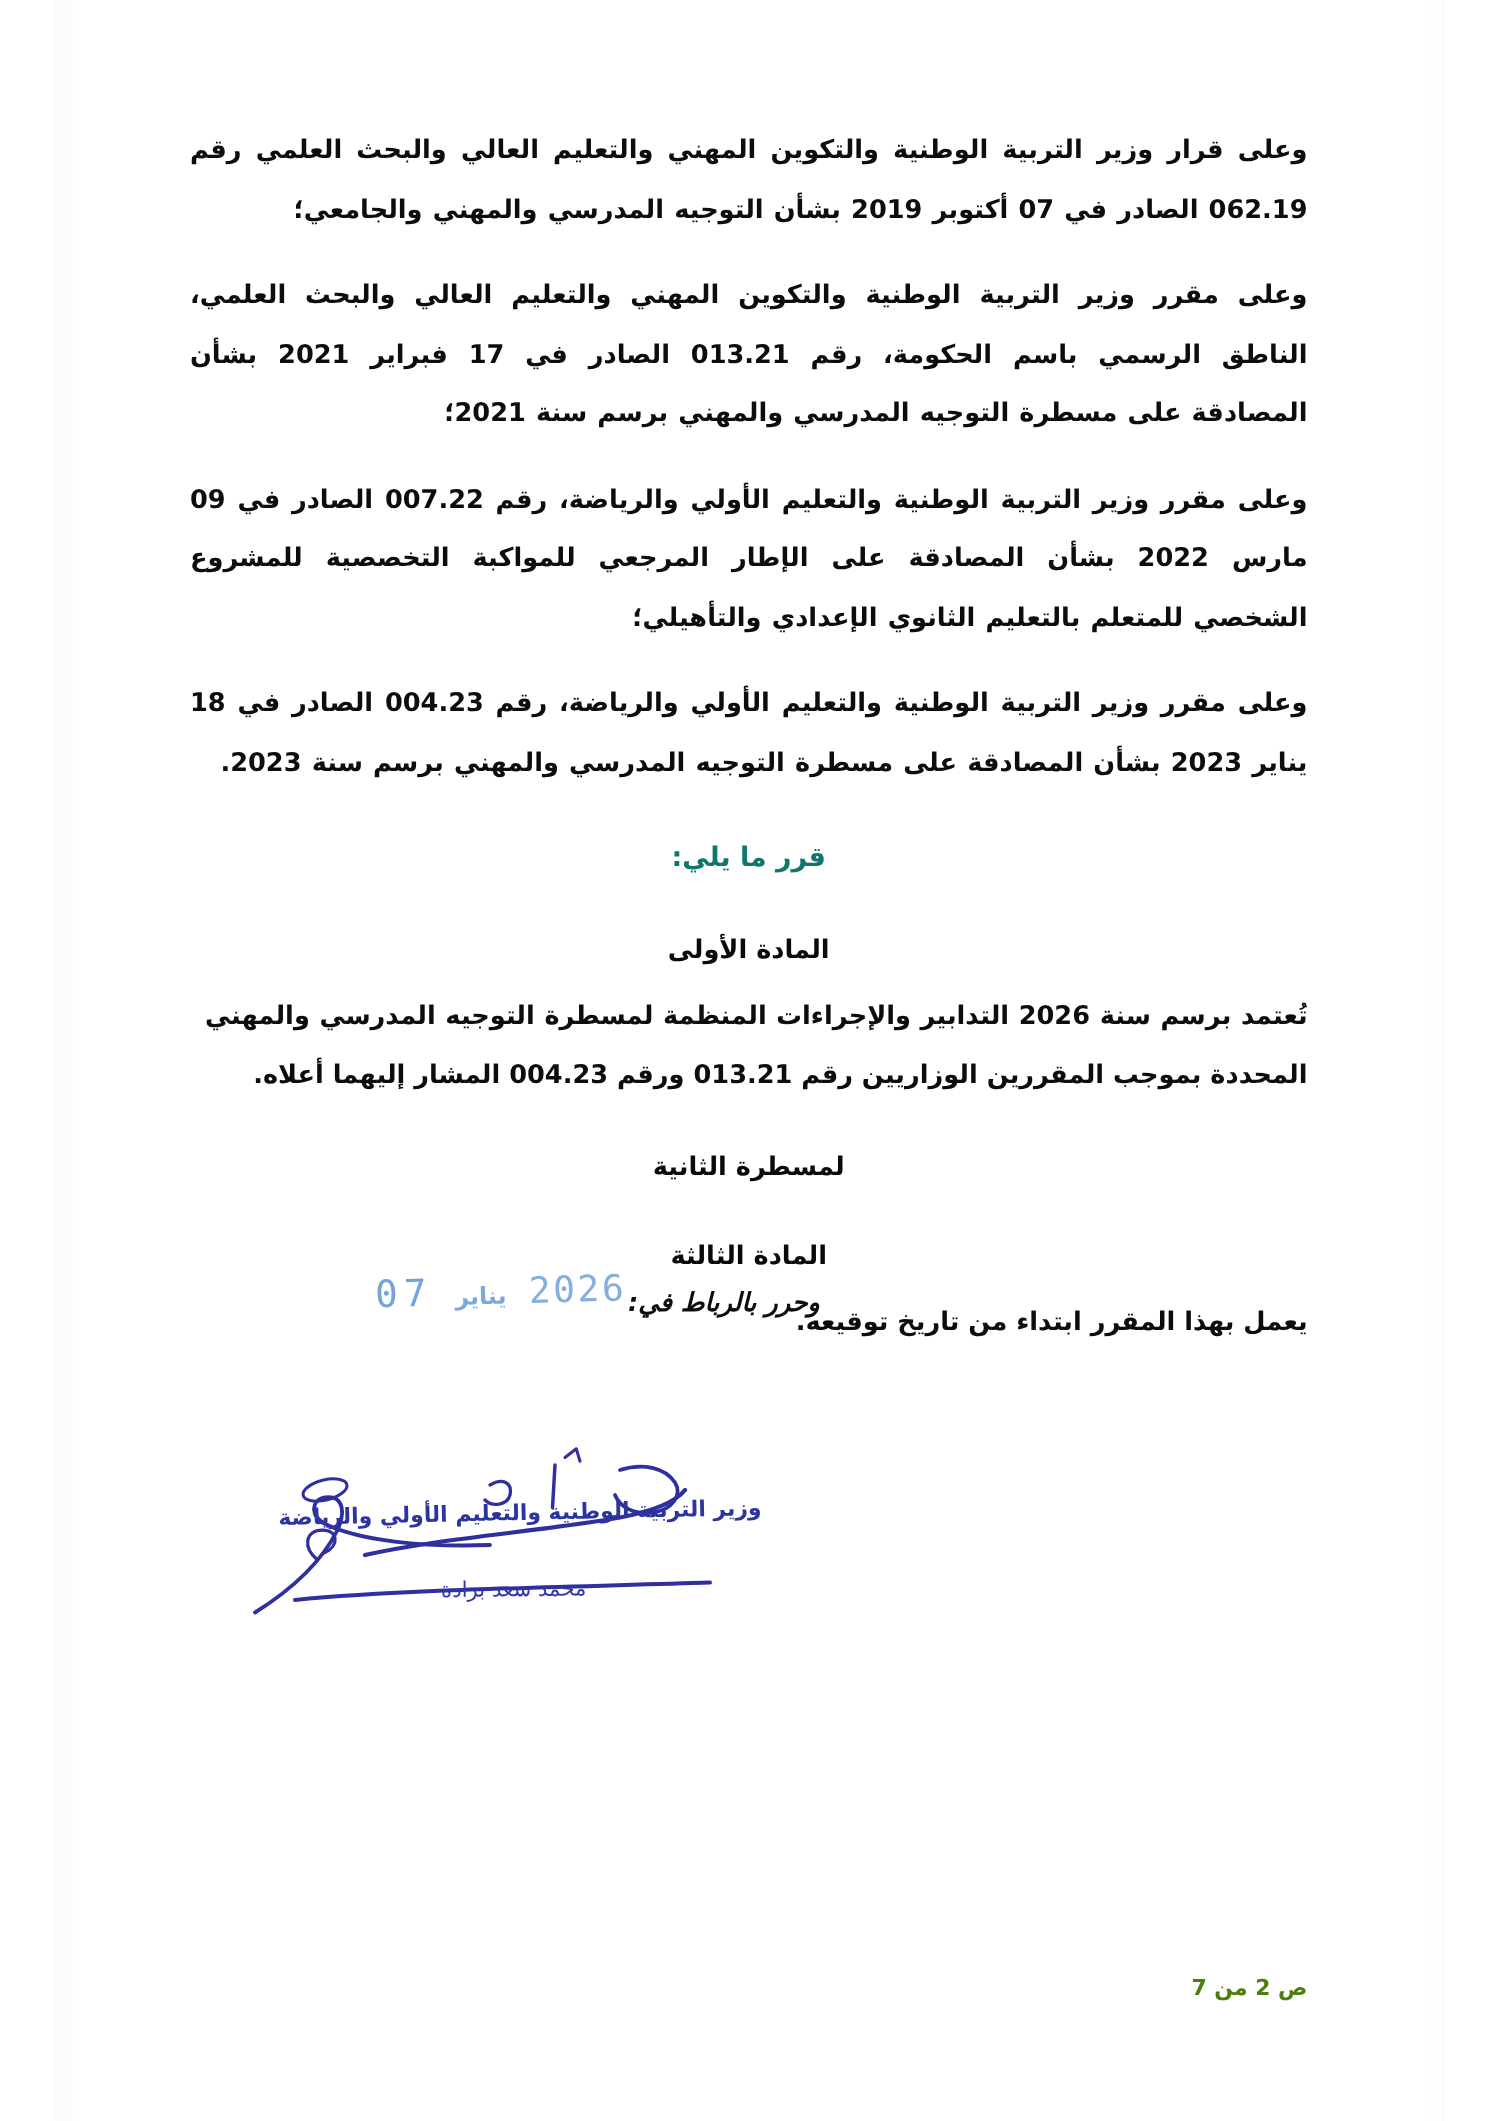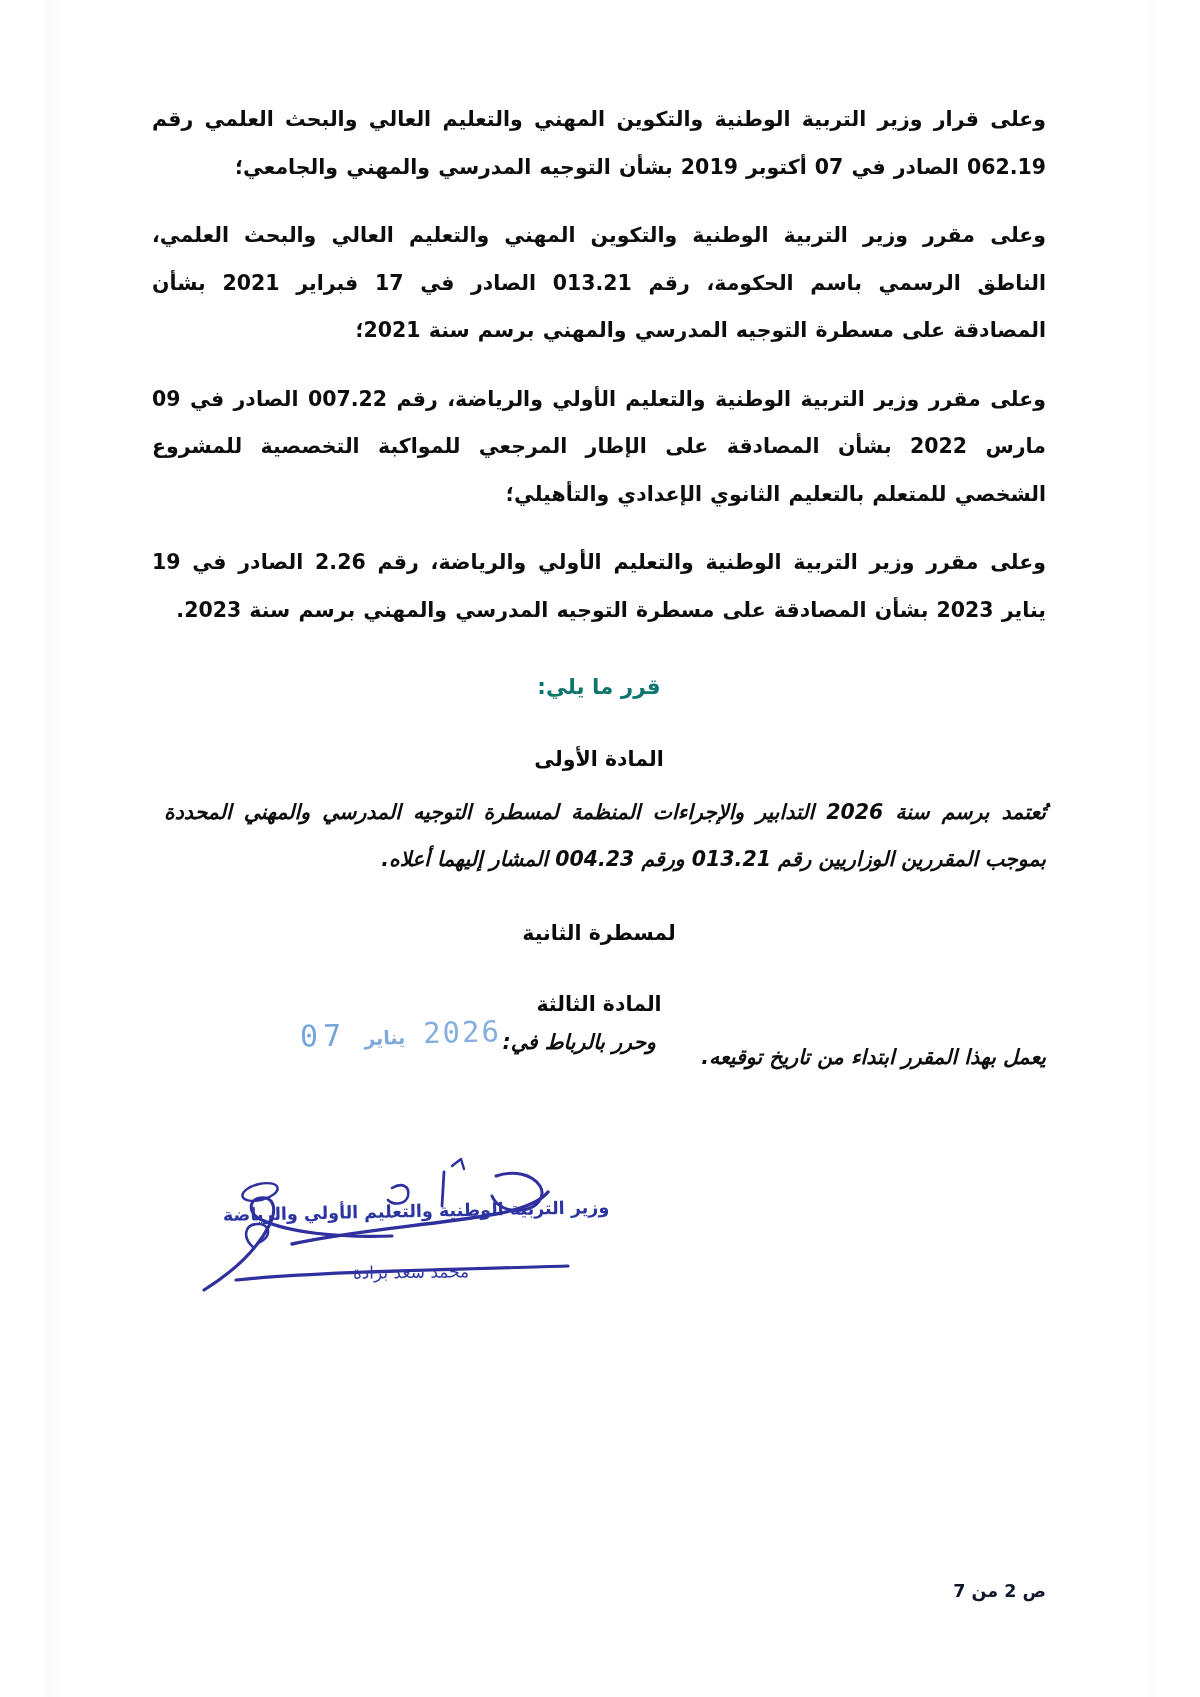--- a/index.html
+++ b/index.html
@@ -68,21 +68,20 @@
     line-height: 2.1;
   }
   .article-body {
     font-size: 20.5px;
     line-height: 2.32;
     color: #0d0d0d;
     font-weight: 600;
     margin: 0 0 6px 12px;
     text-align: justify;
     text-align-last: right;
-    font-style: italic;
   }
   .article-body.centered-block {
     text-align: center;
     text-align-last: center;
   }
   .article-body.right-indent {
     text-align: center;
     text-align-last: right;
     padding-left: 120px;
   }
@@ -180,38 +179,38 @@
     overflow: visible;
   }
 
   
   .footer {
     position: absolute;
     bottom: 96px;
     right: 110px;
     font-size: 17.5px;
     font-weight: 700;
-    color: #0f172a;
+    color: #4d7c0f;
     direction: rtl;
   }
 </style>
 </head>
 <body>
 
 <div class="page">
 
   <div class="content">
 
     <p class="para">وعلى قرار وزير التربية الوطنية والتكوين المهني والتعليم العالي والبحث العلمي رقم 062.19 الصادر في 07 أكتوبر 2019 بشأن التوجيه المدرسي والمهني والجامعي؛</p>
 
     <p class="para">وعلى مقرر وزير التربية الوطنية والتكوين المهني والتعليم العالي والبحث العلمي، الناطق الرسمي باسم الحكومة، رقم 013.21 الصادر في 17 فبراير 2021 بشأن المصادقة على مسطرة التوجيه المدرسي والمهني برسم سنة 2021؛</p>
 
     <p class="para">وعلى مقرر وزير التربية الوطنية والتعليم الأولي والرياضة، رقم 007.22 الصادر في 09 مارس 2022 بشأن المصادقة على الإطار المرجعي للمواكبة التخصصية للمشروع الشخصي للمتعلم بالتعليم الثانوي الإعدادي والتأهيلي؛</p>
 
-    <p class="para">وعلى مقرر وزير التربية الوطنية والتعليم الأولي والرياضة، رقم 2.26 الصادر في 19 يناير 2023 بشأن المصادقة على مسطرة التوجيه المدرسي والمهني برسم سنة 2023.</p>
+    <p class="para">وعلى مقرر وزير التربية الوطنية والتعليم الأولي والرياضة، رقم 004.23 الصادر في 18 يناير 2023 بشأن المصادقة على مسطرة التوجيه المدرسي والمهني برسم سنة 2023.</p>
 
     <div class="decree">قرر ما يلي:</div>
 
     <div class="article-head">المادة الأولى</div>
     <p class="article-body">تُعتمد برسم سنة 2026 التدابير والإجراءات المنظمة لمسطرة التوجيه المدرسي والمهني المحددة بموجب المقررين الوزاريين رقم 013.21 ورقم 004.23 المشار إليهما أعلاه.</p>
 
     <div class="article-head">لمسطرة الثانية</div>
 
     <div class="article-head">المادة الثالثة</div>
     <p class="article-body right-indent">يعمل بهذا المقرر ابتداء من تاريخ توقيعه.</p>

